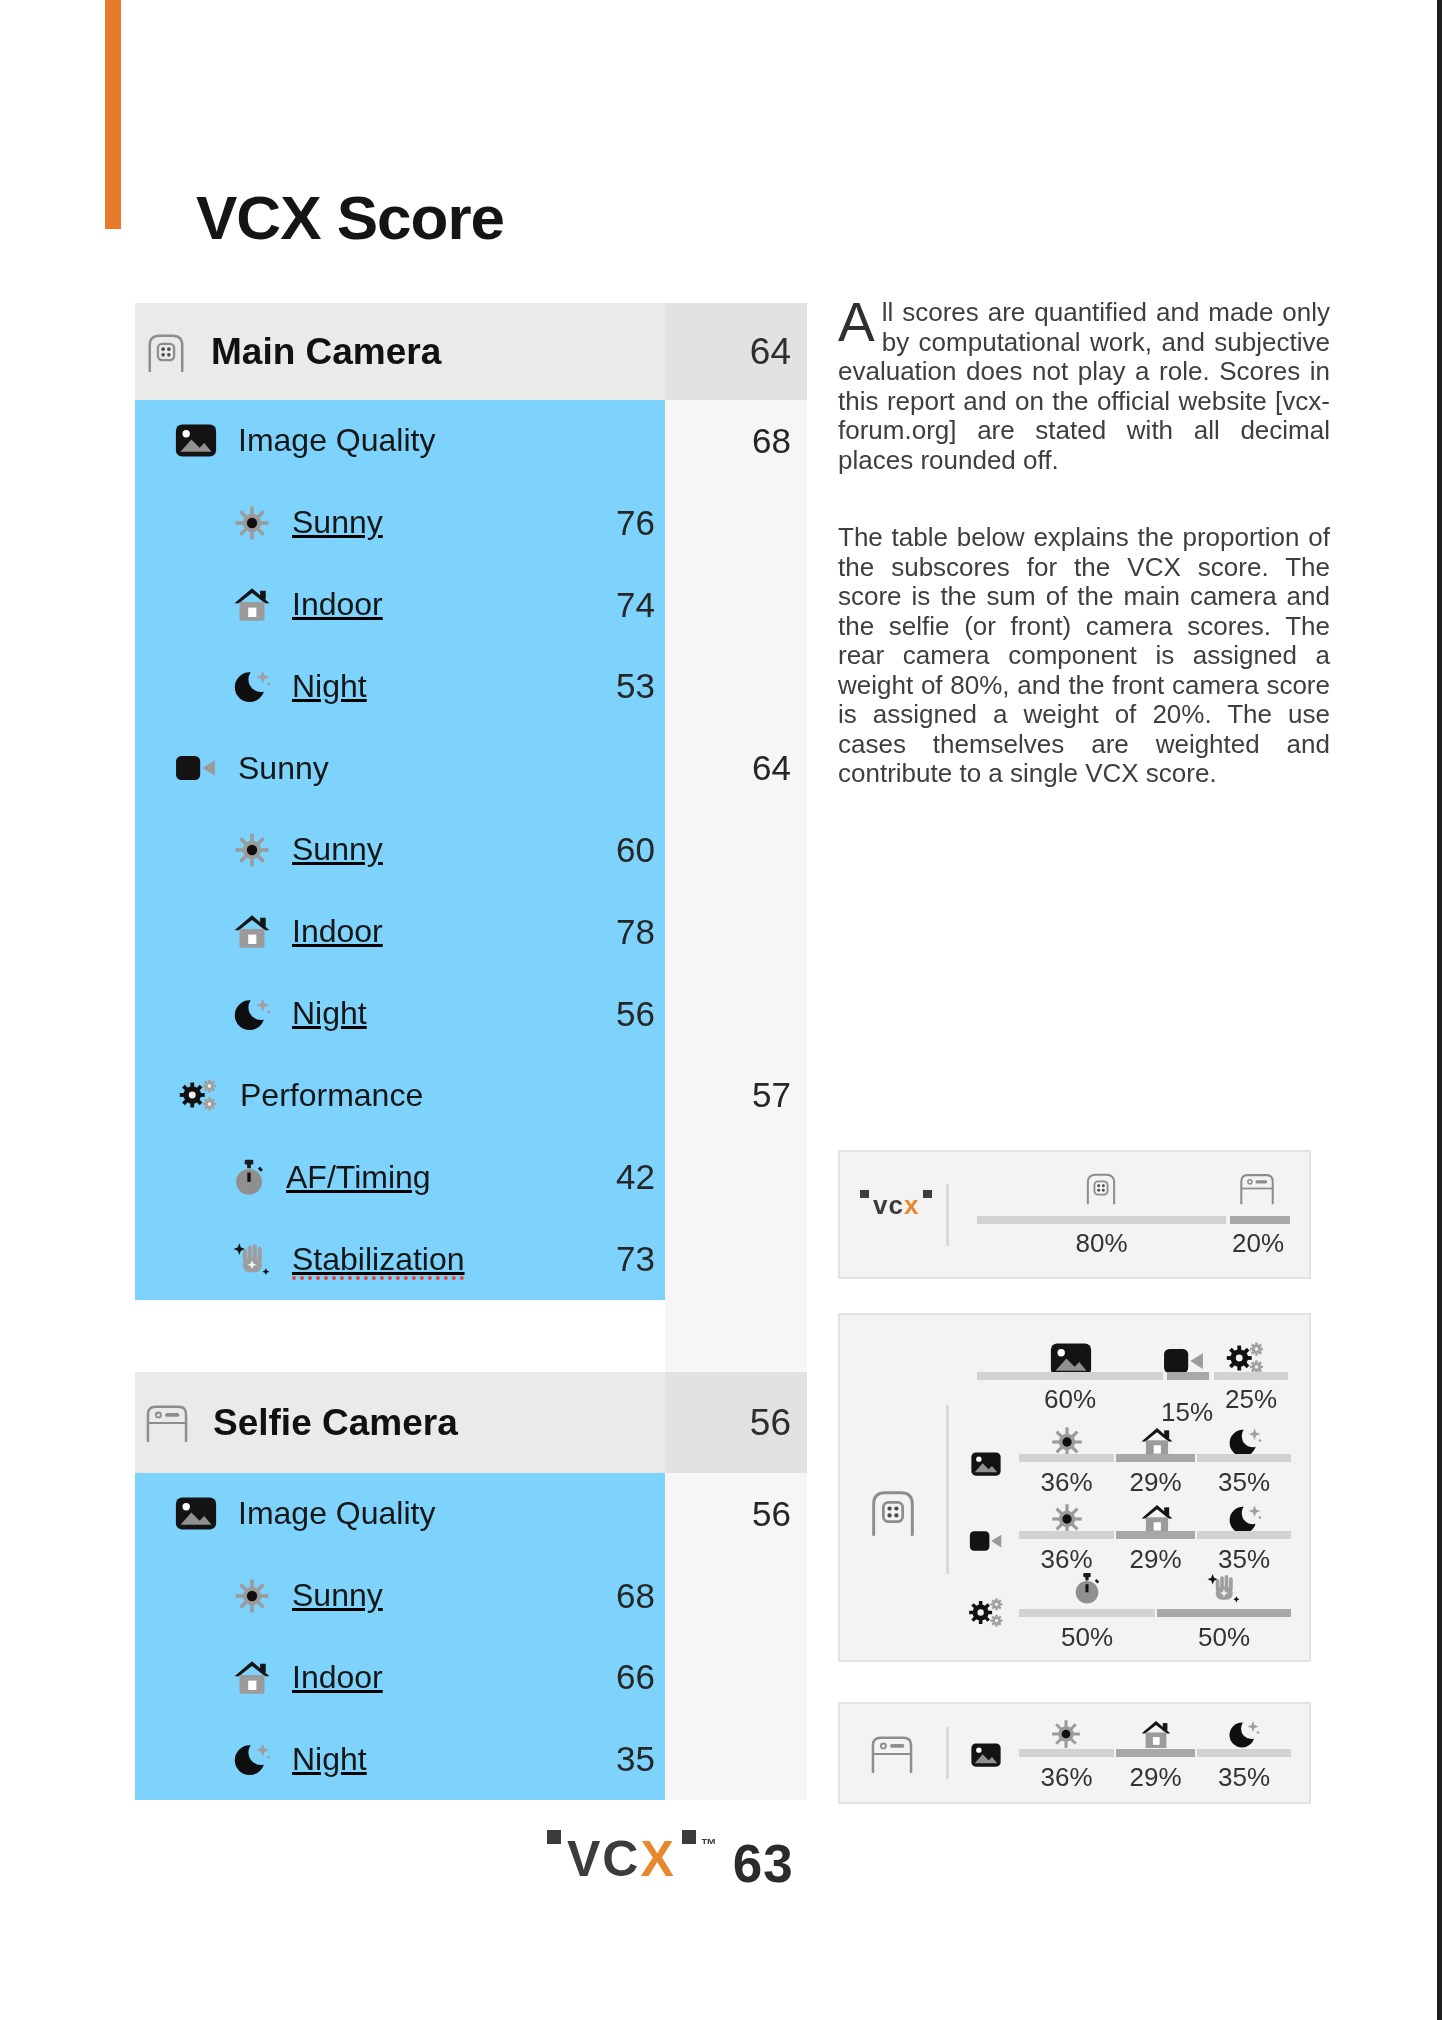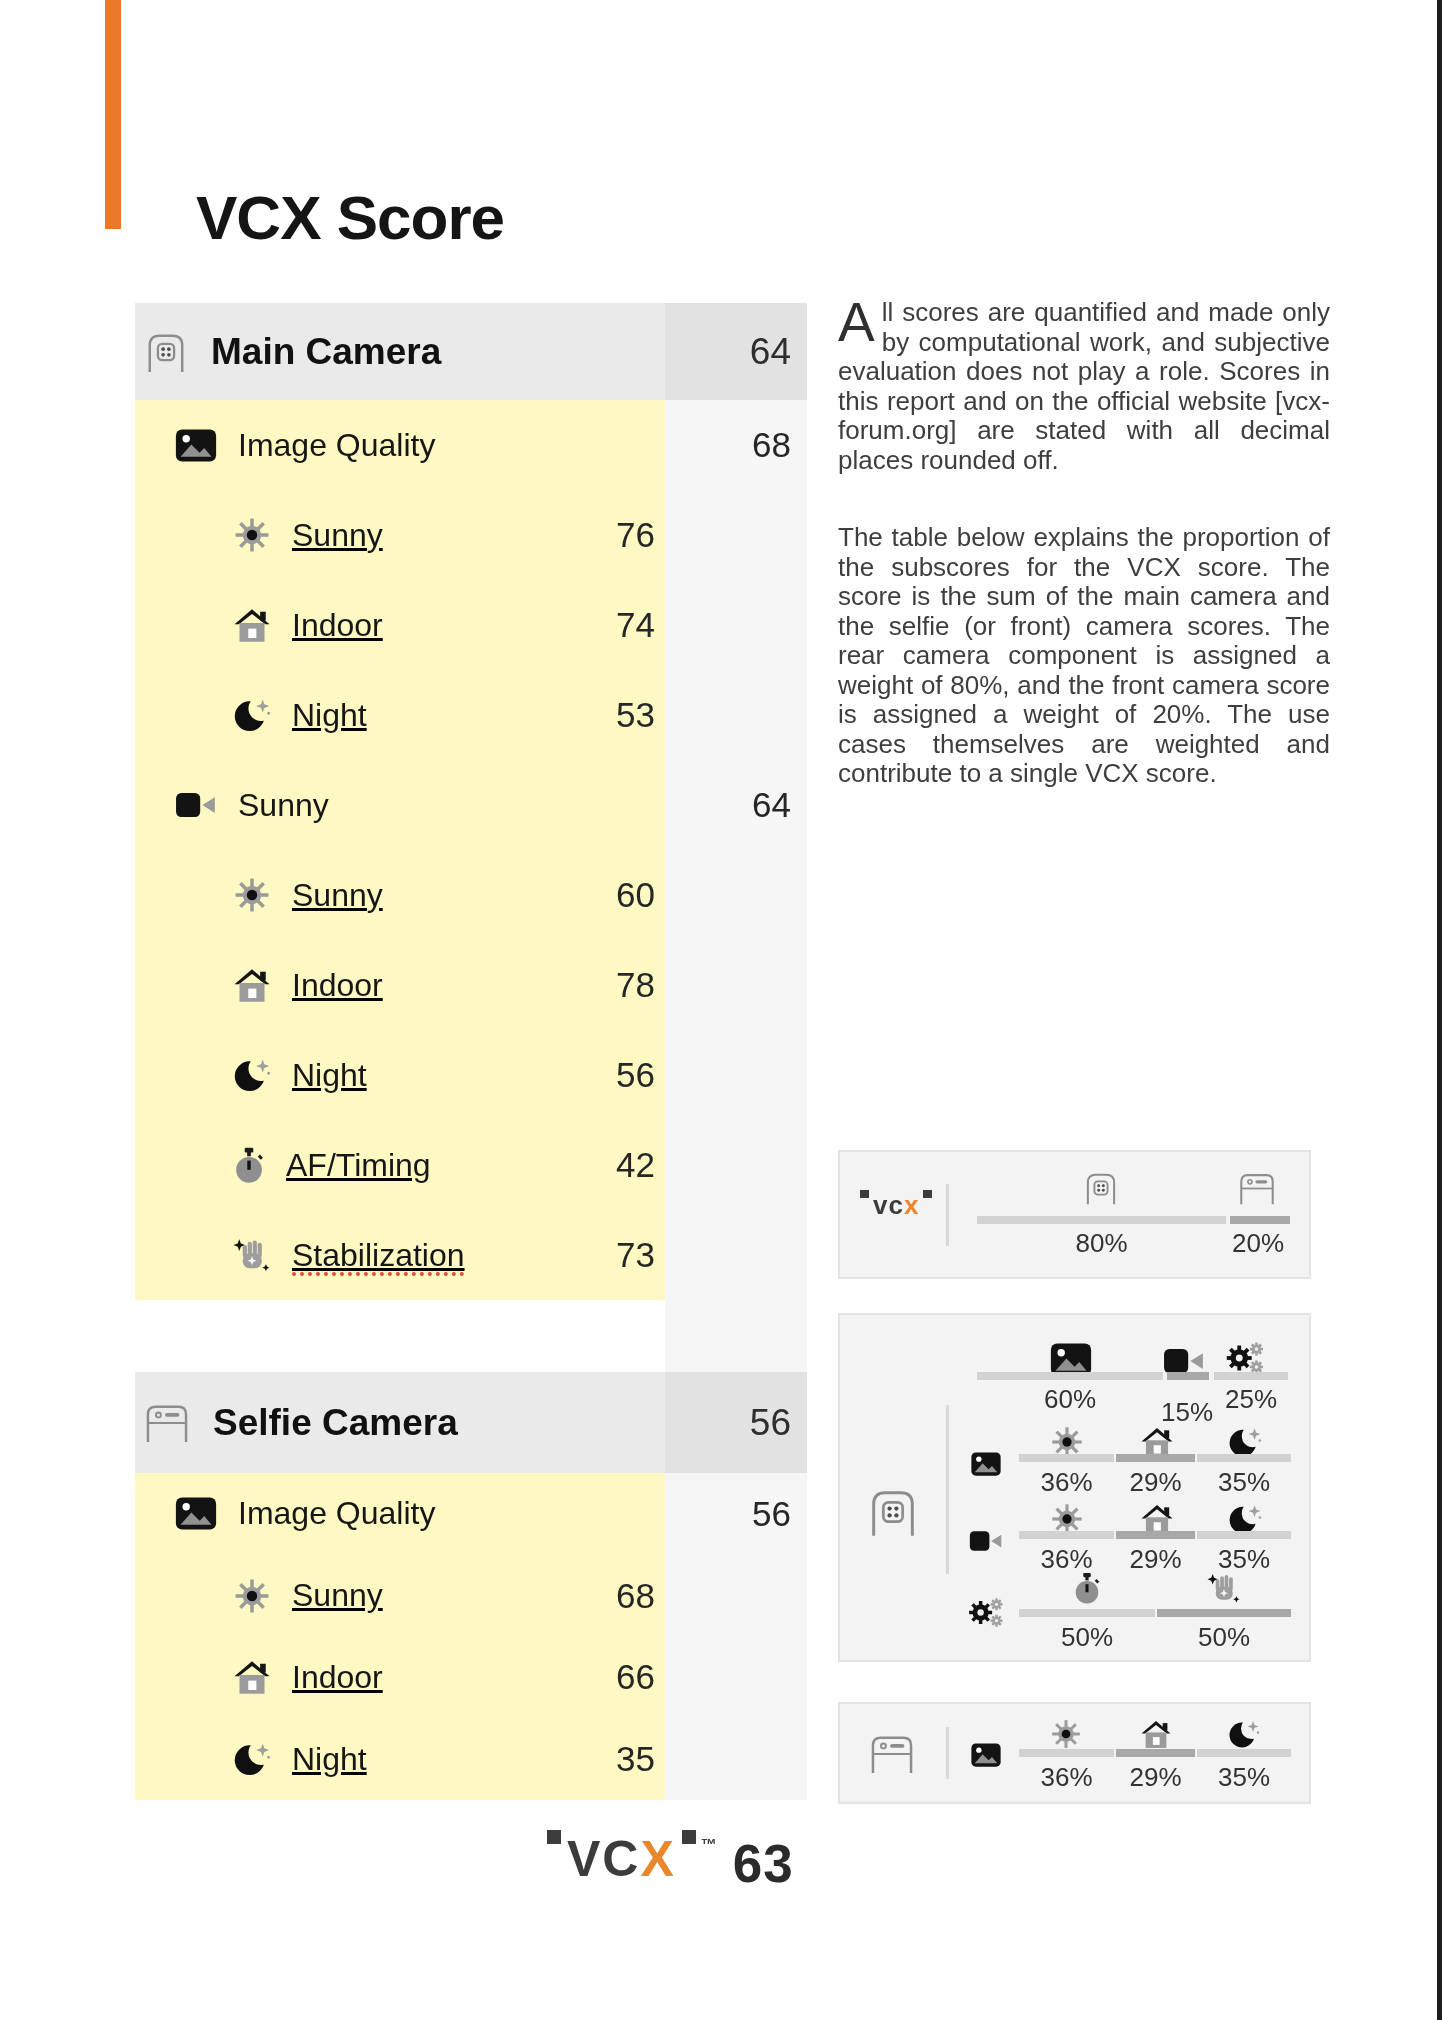--- a/index.html
+++ b/index.html
@@ -5,21 +5,21 @@
   html,body{margin:0;padding:0;background:#fff;}
   .page{position:relative;width:1442px;height:2020px;background:#ffffff;
         font-family:"Liberation Sans", sans-serif;overflow:hidden;}
 
   .edge-strip{position:absolute;right:0;top:0;width:5px;height:2020px;background:#1e1e1e;}
   .accent{position:absolute;left:105px;top:0;width:16px;height:229px;background:#E8792B;}
   .title{position:absolute;left:196px;top:140px;font-size:62px;font-weight:bold;
          color:#151515;letter-spacing:-1px;}
 
   
-  .panel{position:absolute;left:135px;width:672px;background:#fef9c3;}
+  .panel{position:absolute;left:135px;width:672px;background:#7dd3fc;}
   .panel-main{top:303px;height:997px;}
   .panel-selfie{top:1372px;height:428px;}
   .band{position:absolute;top:0;right:0;width:142px;height:100%;background:#f6f6f6;z-index:0;}
   .gap-band{position:absolute;left:665px;top:1300px;width:142px;height:72px;background:#f6f6f6;}
 
   .phead{position:absolute;left:0;right:0;top:0;display:flex;align-items:center;
          background:#eaeaea;z-index:2;}
   .panel-main .phead{height:97px;}
   .panel-selfie .phead{height:101px;}
   .hicon{margin-left:8px;flex:0 0 auto;}
@@ -274,20 +274,29 @@
       </div>
       <div class="row l2">
         <span>
             <svg class="ic ic-moon">
               <use href="#i-moon"></use>
             </svg>
           </span>
         <span class="lbl">Night</span>
         <span class="val">56</span>
       </div>
+      <div class="row l1">
+        <span>
+            <svg class="ic ic-gears">
+              <use href="#i-gears"></use>
+            </svg>
+          </span>
+        <span class="lbl">Performance</span>
+        <span class="score">57</span>
+      </div>
       <div class="row l2">
         <span>
             <svg class="ic ic-stop">
               <use href="#i-stopwatch"></use>
             </svg>
           </span>
         <span class="lbl">AF/Timing</span>
         <span class="val">42</span>
       </div>
       <div class="row l2">

